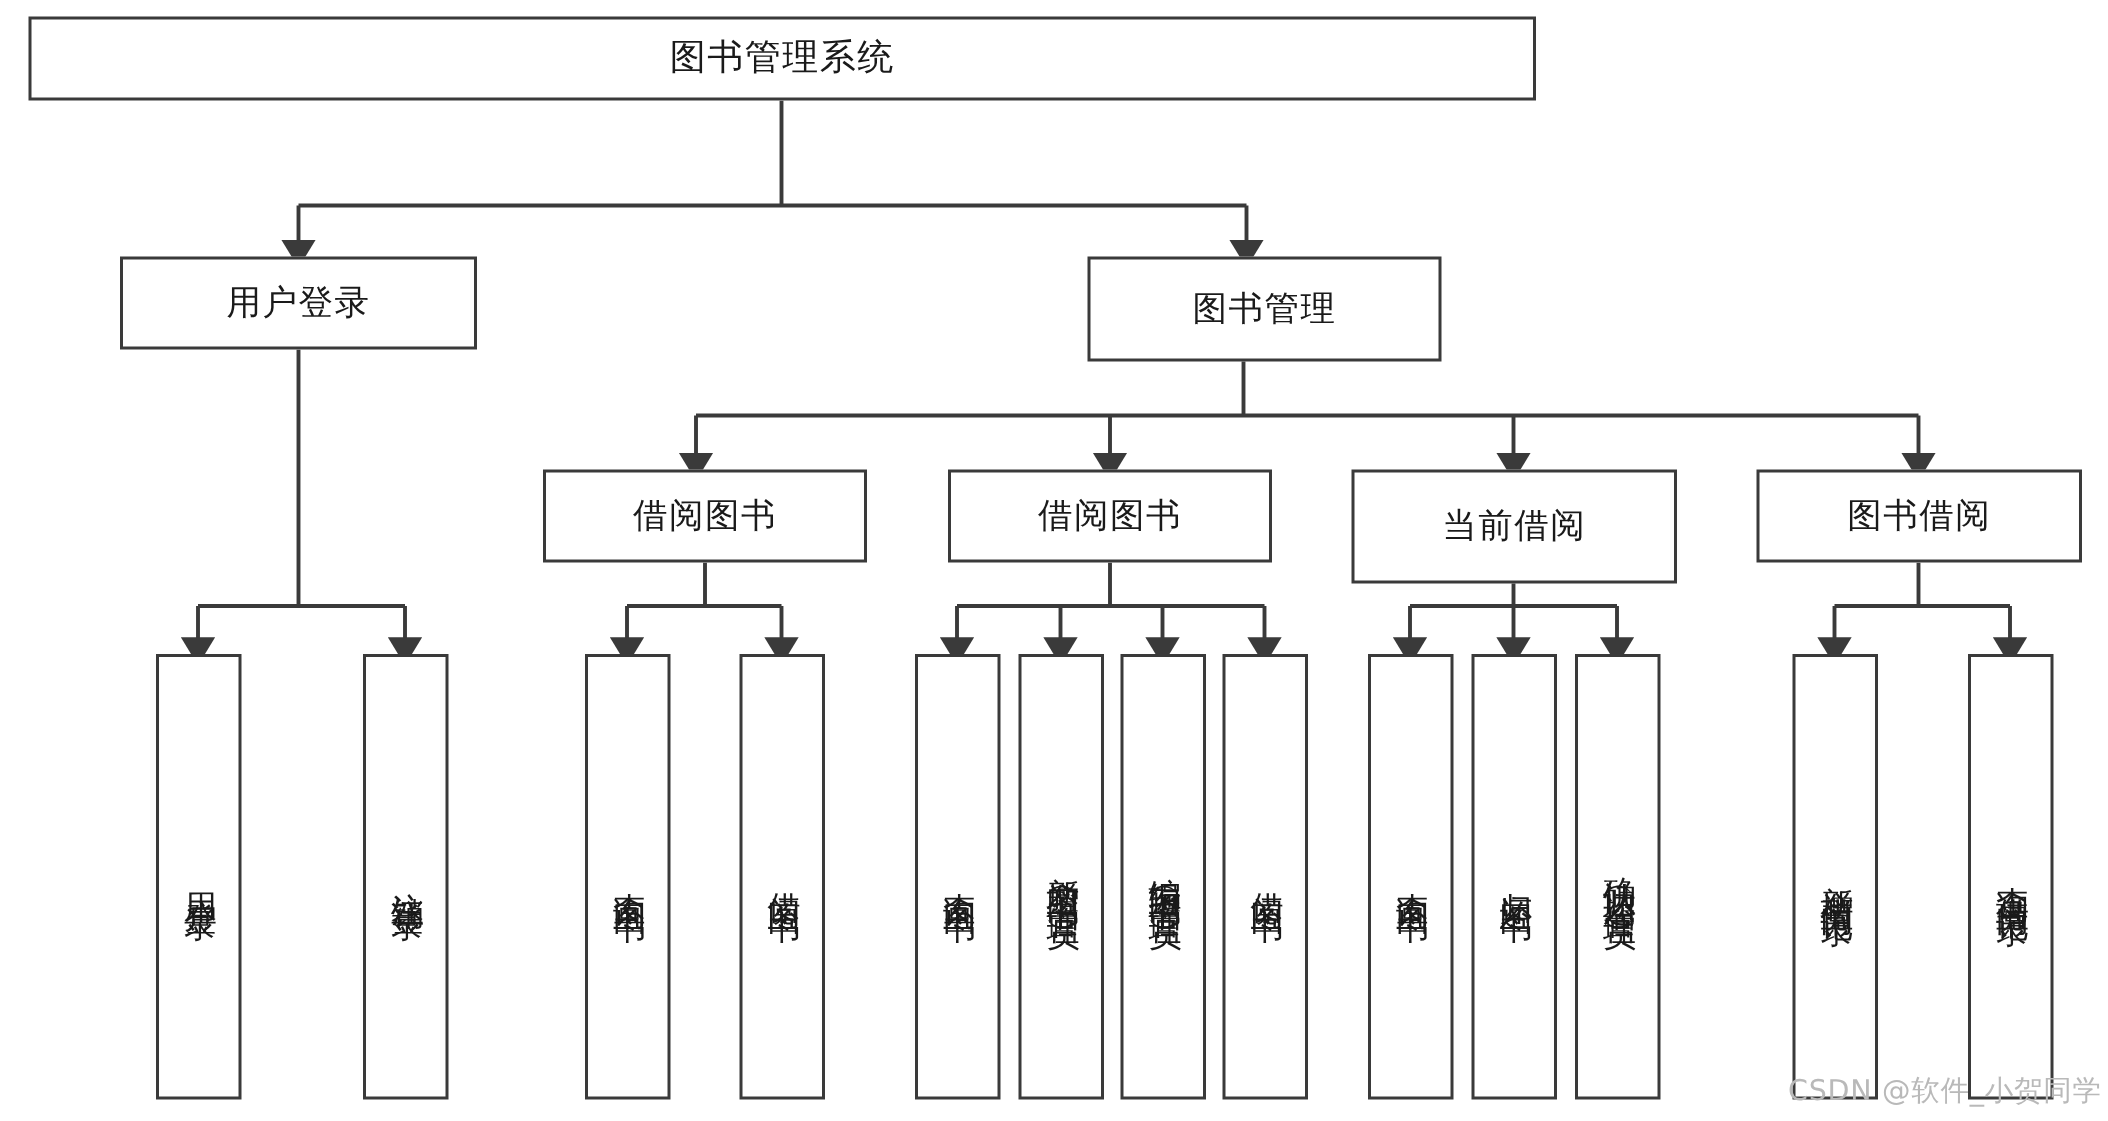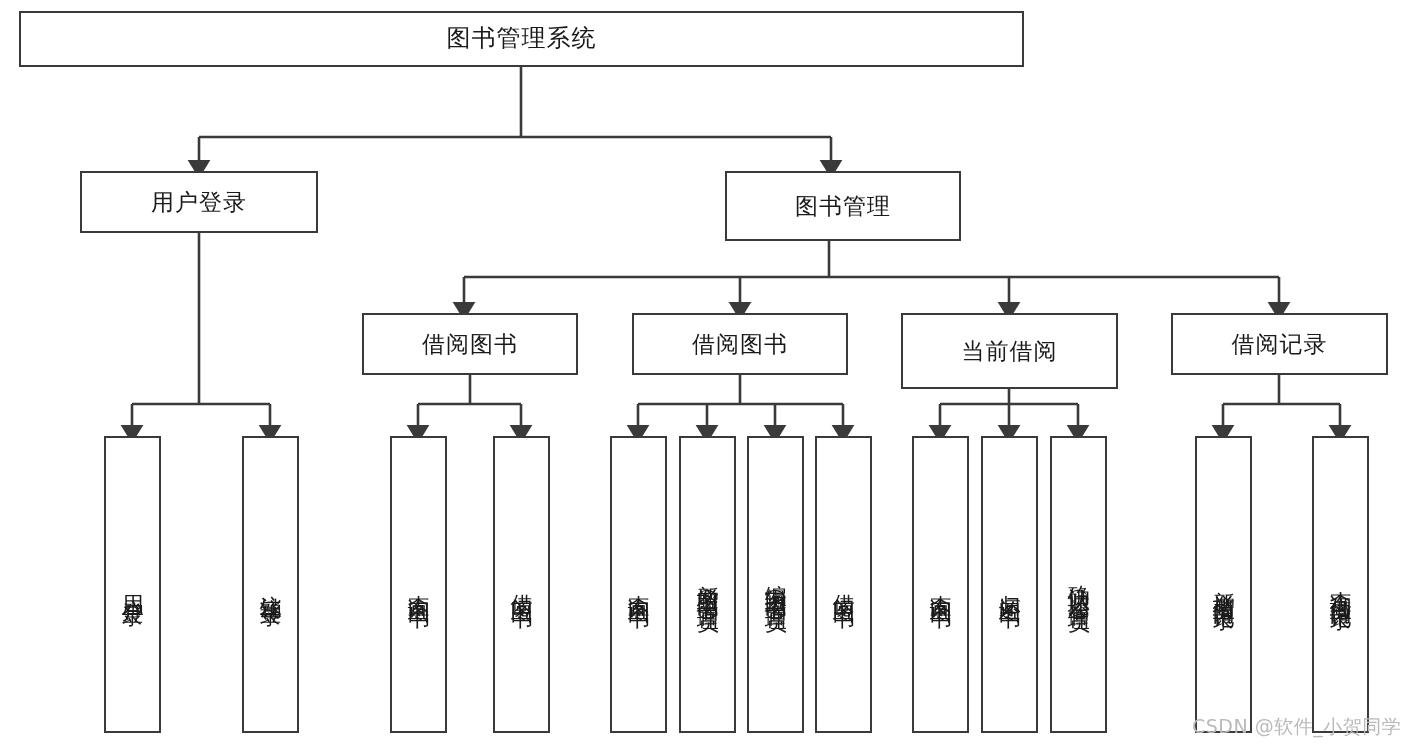--- a/index.html
+++ b/index.html
@@ -127,21 +127,21 @@
   <div class="node h-node" style="left:362px;top:313px;width:216px;height:62px;">
     <span class="lbl">借阅图书</span>
   </div>
   <div class="node h-node" style="left:632px;top:313px;width:216px;height:62px;">
     <span class="lbl">借阅图书</span>
   </div>
   <div class="node h-node" style="left:901px;top:313px;width:217px;height:76px;">
     <span class="lbl">当前借阅</span>
   </div>
   <div class="node h-node" style="left:1171px;top:313px;width:217px;height:62px;">
-    <span class="lbl">借阅记录</span>
+    <span class="lbl">图书借阅</span>
   </div>
 
   <div class="node leaf" style="left:104px;top:436px;width:57px;height:297px;">
     <span class="lbl">用户登录</span>
   </div>
   <div class="node leaf" style="left:242px;top:436px;width:57px;height:297px;">
     <span class="lbl">注销登录</span>
   </div>
 
   <div class="node leaf" style="left:390px;top:436px;width:57px;height:297px;">

